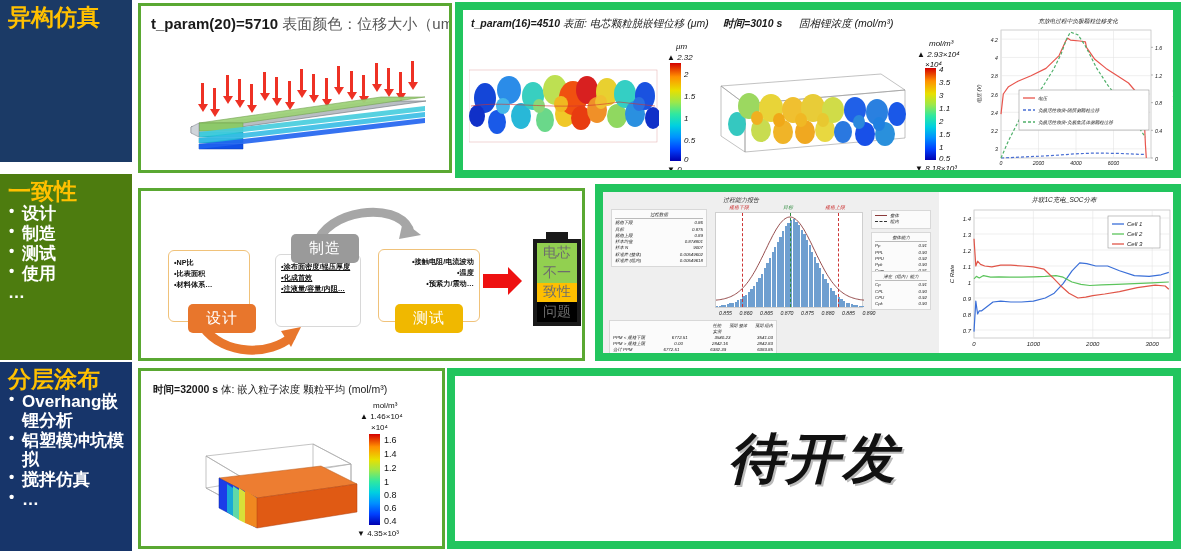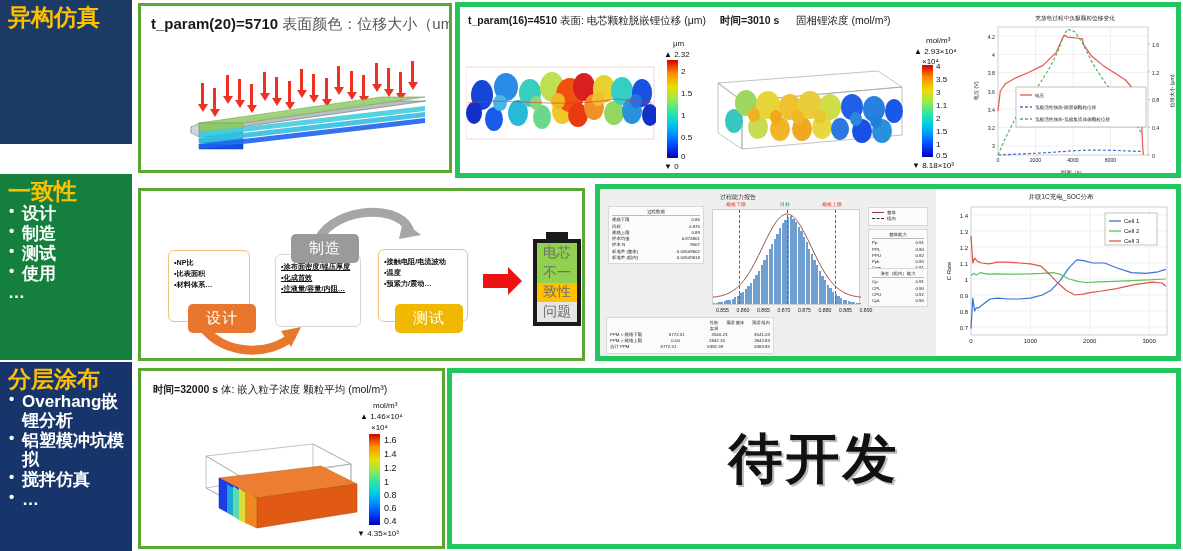--- a/index.html
+++ b/index.html
@@ -8,40 +8,40 @@
     background:#ffffff;
     font-family:"Liberation Sans","DejaVu Sans",sans-serif;
   }
   #root { position:relative; width:1183px; height:551px; }
 
   
   .sidebar { position:absolute; left:0; top:0; width:132px; height:551px; }
   .side-sec { position:absolute; left:0; width:132px; padding:2px 4px 0 4px; overflow:hidden; }
   .side-sec.navy  { background:#1b3a66; }
   .side-sec.navy2 { background:#17356a; }
-  .side-sec.olive { background:#15803d; }
+  .side-sec.olive { background:#4d7c0f; }
   .sec-title {
     color:#ffc000; font-weight:bold; font-size:23px; line-height:1.05;
     letter-spacing:0px; margin:3px 0 1px 4px;
   }
   .sec-list { list-style:none; margin:0 0 0 2px; }
   .sec-list li {
     color:#ffffff; font-weight:bold; font-size:17px; line-height:1.12;
     position:relative; padding-left:16px; margin-top:1px;
   }
   .sec-list li::before {
     content:"\2022"; position:absolute; left:3px; top:-1px;
     color:#ffffff; font-size:15px;
   }
   .sec-ellipsis { color:#ffffff; font-weight:bold; font-size:17px; margin-left:4px; }
 
   
   .panel { position:absolute; background:#ffffff; }
   .panel.green  { border:3px solid #5aa832; }
-  .panel.orange { border:5px solid #22c55e; }
+  .panel.orange { border:8px solid #22c55e;font-style:italic; }
   .panel-inner { position:relative; width:100%; height:100%; overflow:hidden; }
 
   .plot-caption {
     position:absolute; font-size:10.5px; color:#1a1a1a; white-space:nowrap;
   }
   .plot-caption.big { font-size:15px; }
   .plot-caption b { font-weight:bold; }
   .cap-grey { color:#555; }
 
   
@@ -119,21 +119,21 @@
     text-shadow:2px 2px 0 #bbb; letter-spacing:3px;
   }
 </style>
 </head>
 <body>
 
 <div id="root">
 
   <div class="sidebar">
 
-    <div class="side-sec navy" style="top:0;height:144px;">
+    <div class="side-sec navy" style="top:0;height:162px;">
       <div class="sec-title">异构仿真</div>
     </div>
 
     <div class="side-sec olive" style="top:174px;height:186px;">
       <div class="sec-title">一致性</div>
       <ul class="sec-list">
         <li>设计</li>
         <li>制造</li>
         <li>测试</li>
         <li>使用</li>
@@ -373,37 +373,37 @@
       <div class="fd-box" style="left:27px; top:59px; width:82px; height:72px;">
         <div>•NP比</div>
         <div>•比表面积</div>
         <div>•材料体系…</div>
       </div>
       <div class="fd-box grey" style="left:134px; top:63px; width:86px; height:73px;">
         <div>•涂布面密度/辊压厚度</div>
         <div>•化成首效</div>
         <div>•注液量/容量/内阻…</div>
       </div>
-      <div class="fd-box" style="left:237px; top:58px; width:90px; height:73px;">
+      <div class="fd-box" style="left:237px; top:58px; width:102px; height:73px;text-align:right;">
         <div>•接触电阻/电流波动</div>
         <div>•温度</div>
         <div>•预紧力/震动…</div>
       </div>
 
       <div class="fd-pill orange" style="left:47px; top:113px; width:68px; height:29px;">设计</div>
       <div class="fd-pill grey" style="left:150px; top:43px; width:68px; height:29px;">制造</div>
       <div class="fd-pill yellow" style="left:254px; top:113px; width:68px; height:29px;">测试</div>
 
       <div class="redarrow" style="left:342px; top:83px; width:26px;"></div>
 
       <div class="battery" style="left:392px; top:48px; width:48px; height:87px;">
         <div class="bat-cell" style="background:#92d050;">电芯</div>
         <div class="bat-cell" style="background:#92d050;">不一</div>
         <div class="bat-cell" style="background:#ffc000;">致性</div>
-        <div class="bat-cell" style="background:#e5e5e5;">问题</div>
+        <div class="bat-cell" style="background:#000000;">问题</div>
       </div>
     </div>
   </div>
 
   <div class="panel orange" style="left:595px; top:184px; width:586px; height:177px;">
     <div class="panel-inner">
 
       <div class="mt-bg" style="left:0; top:0; width:336px; height:169px;">
 
         <div class="mt-title" style="left:120px; top:4px;">过程能力报告</div>

